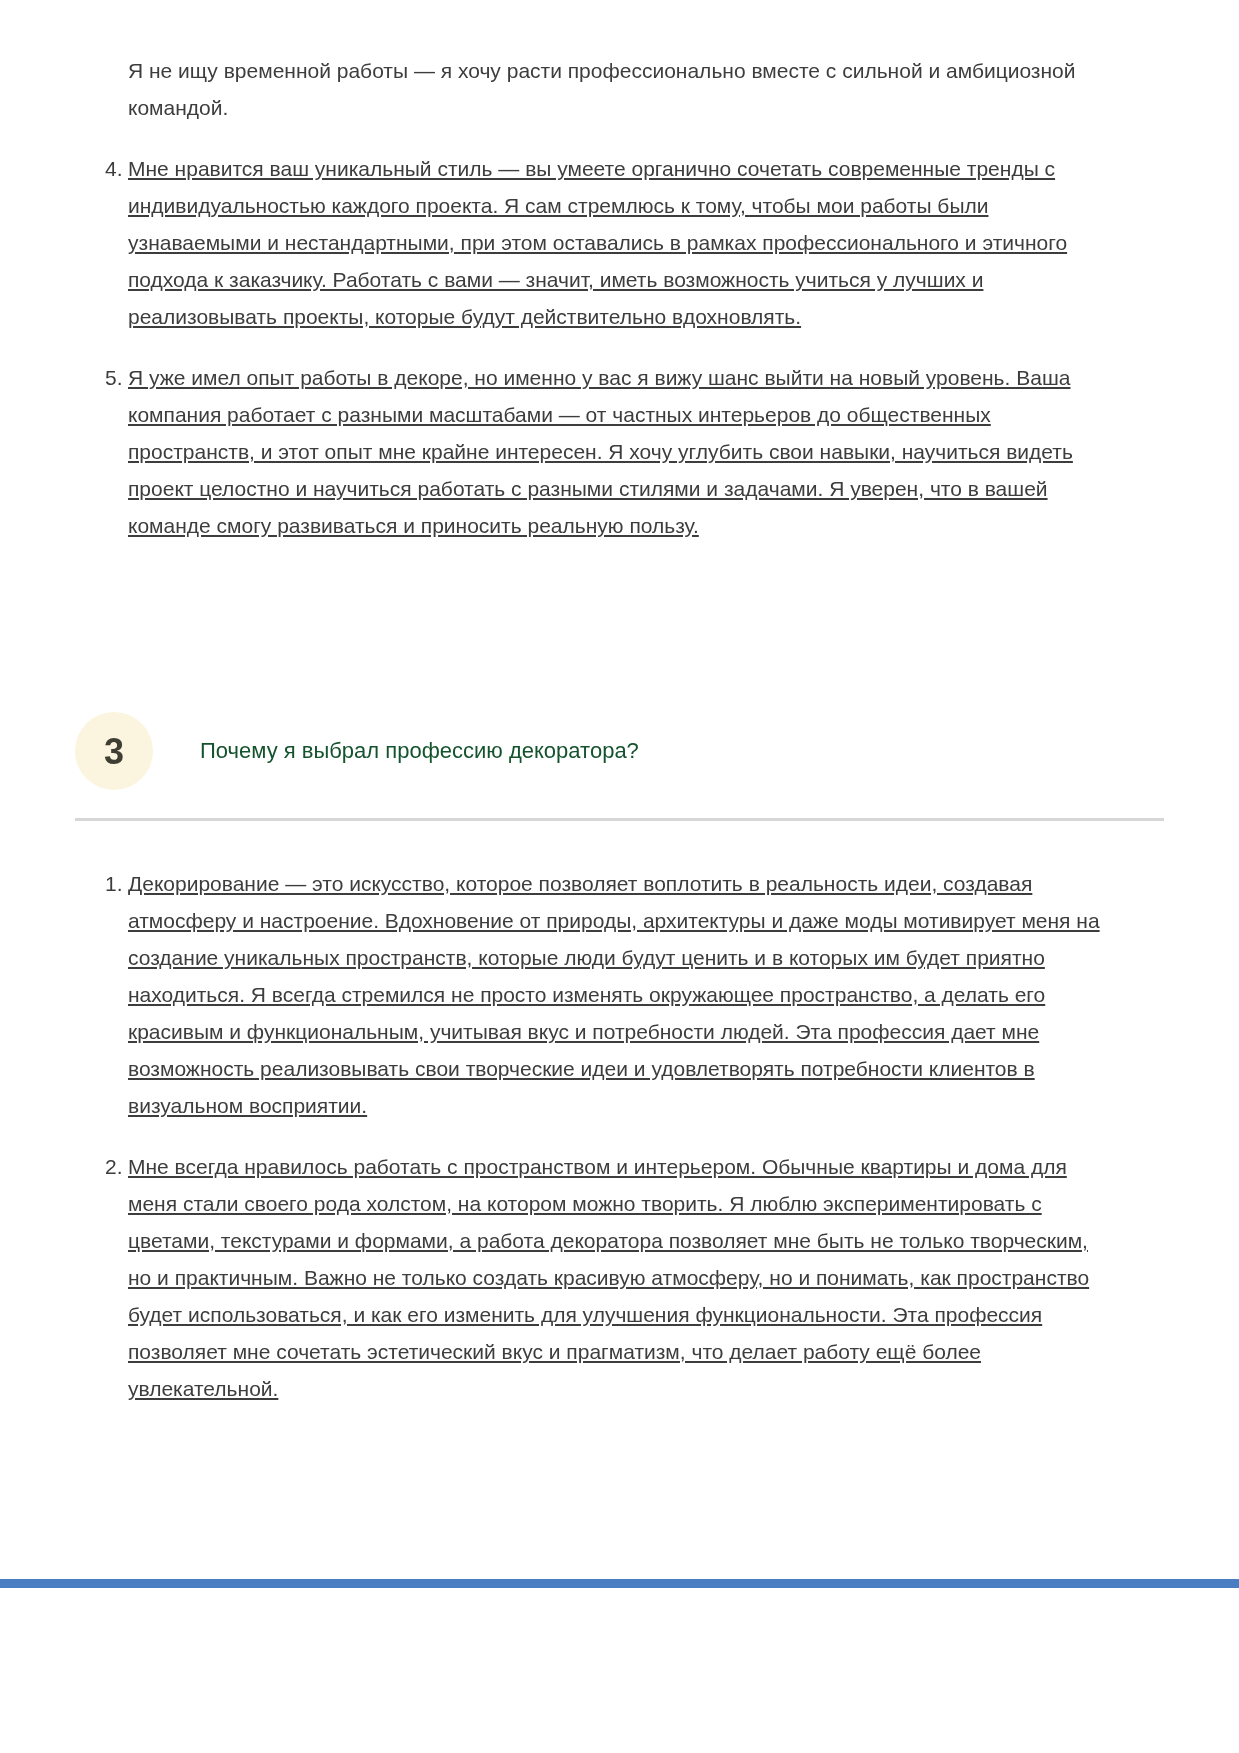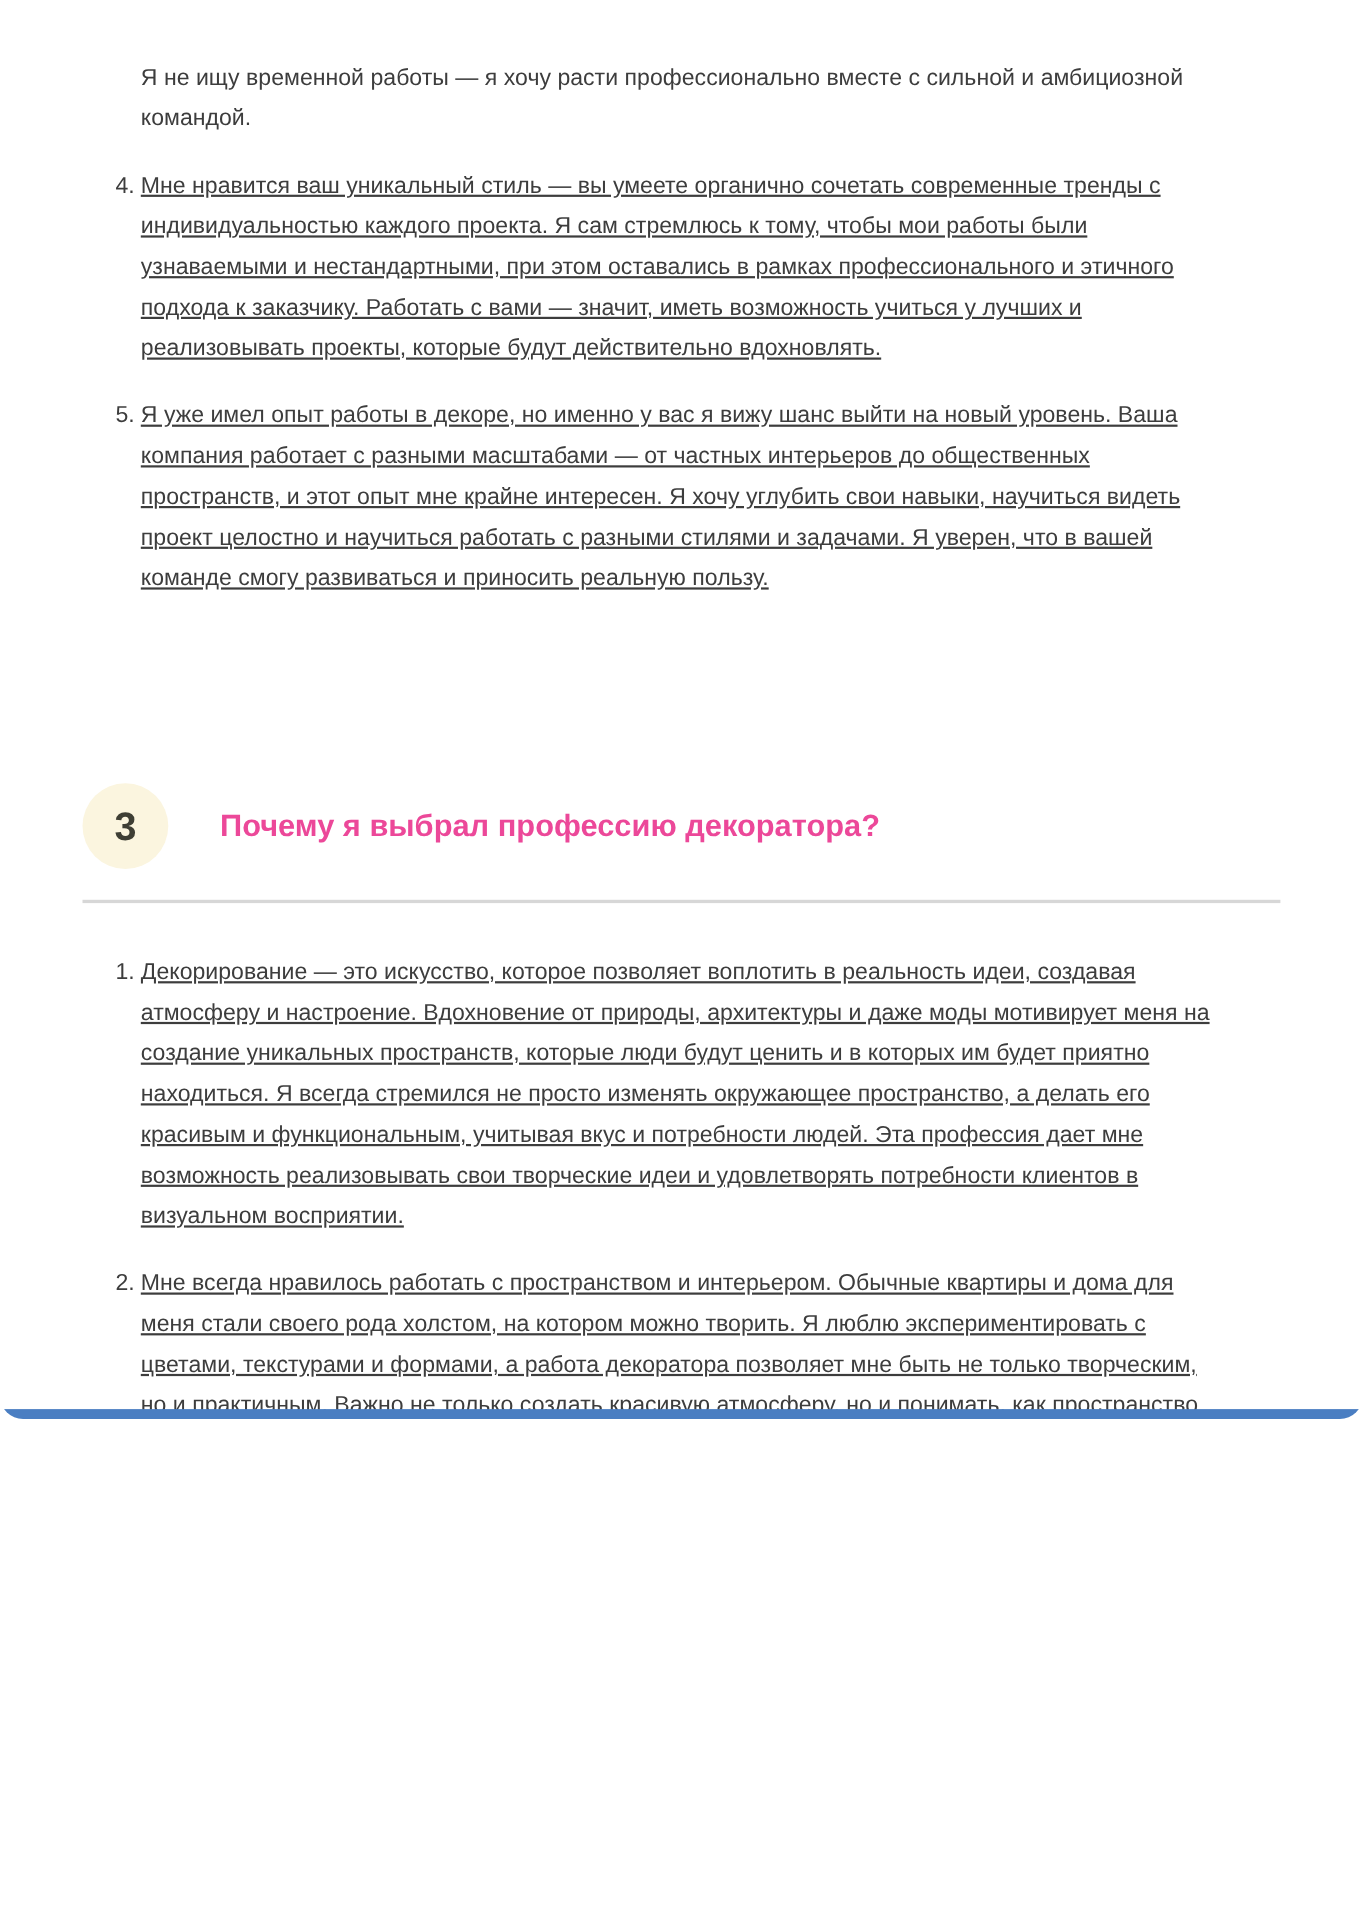--- a/index.html
+++ b/index.html
@@ -6,27 +6,26 @@
 
   html, body {
     width: 1239px;
     background: #ffffff;
     font-family: "Liberation Sans", "DejaVu Sans", sans-serif;
   }
 
   .page {
     position: relative;
     width: 1239px;
-    height: 1290px;
+    height: 1588px;
     background: var(--page-bg, #ffffff);
     overflow: hidden;
     color: #3d3d3d;
     font-size: 21px;
     line-height: 37px;
-    border-radius: 21px;
   }
 
   .content {
     padding-top: 52px;
   }
 
   .intro-paragraph {
     margin: 0 130px 24px 128px;
   }
 
@@ -62,24 +61,24 @@
     font-size: 36px;
     font-weight: 700;
     display: flex;
     align-items: center;
     justify-content: center;
     flex-shrink: 0;
   }
 
   .section-title {
     margin-left: 47px;
-    font-size: 28px;
+    font-size: 22px;
     line-height: 38px;
-    font-weight: 700;
-    color: #ec4899;
+    font-weight: 400;
+    color: #14532d;
   }
 
   .section-divider {
     height: 3px;
     background: #d7d7d7;
     margin: 28px 75px 44px 75px;
     border: none;
   }
 
   .bottom-accent-bar {

